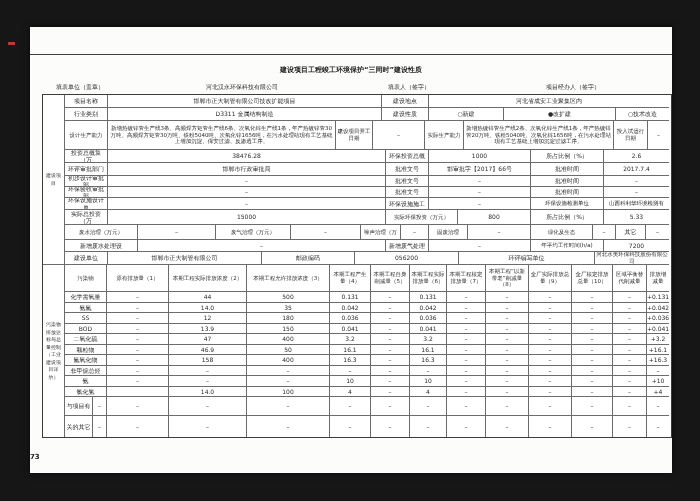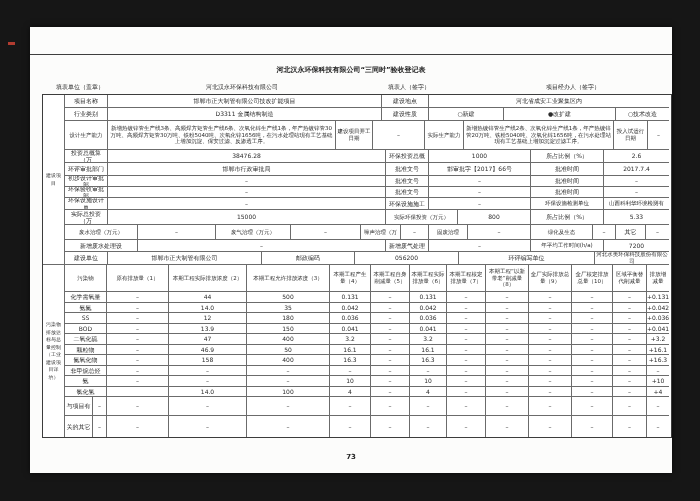--- a/index.html
+++ b/index.html
@@ -30,32 +30,32 @@
      display:flex;align-items:center;justify-content:center;text-align:center;
      overflow:hidden;line-height:1.2;padding:0 1px;font-size:6px;color:#2b2b2b;flex:none;}
   .r .c:last-child{border-right:none;}
   .small{font-size:5.5px;}
   .hc{font-size:5.5px;line-height:1.25;word-break:break-all;}
   .s2hr{height:27px;}
   .sec2 .r:last-child .c{border-bottom:none;}
   .split{display:flex;padding:0;align-items:stretch;}
   .sp-l{flex:1;border-right:1px solid #6b6b6b;display:flex;align-items:center;justify-content:center;overflow:hidden;}
   .sp-r{width:13px;flex:none;display:flex;align-items:center;justify-content:center;}
-  .page-num{position:absolute;top:426px;left:0;width:642px;text-align:center;
+  .page-num{position:absolute;top:426px;left:0;width:642px;text-align:left;
         font-size:7px;font-weight:bold;color:#222;}
 </style>
 </head>
 <body>
 
 <div class="canvas">
   <div class="red-tick"></div>
   <div class="page">
 
     <div class="title-rule"></div>
-    <div class="table-title">河北汉永环保科技有限公司“三同时”验收登记表</div>
+    <div class="table-title">建设项目工程竣工环境保护“三同时”建设性质</div>
 
     <div class="fh">
       <span class="fh-1">填表单位（盖章）</span>
       <span class="fh-2">河北汉永环保科技有限公司</span>
       <span class="fh-3">填表人（签字）</span>
       <span class="fh-4">项目经办人（签字）</span>
     </div>
 
     <div class="tbl">
 

